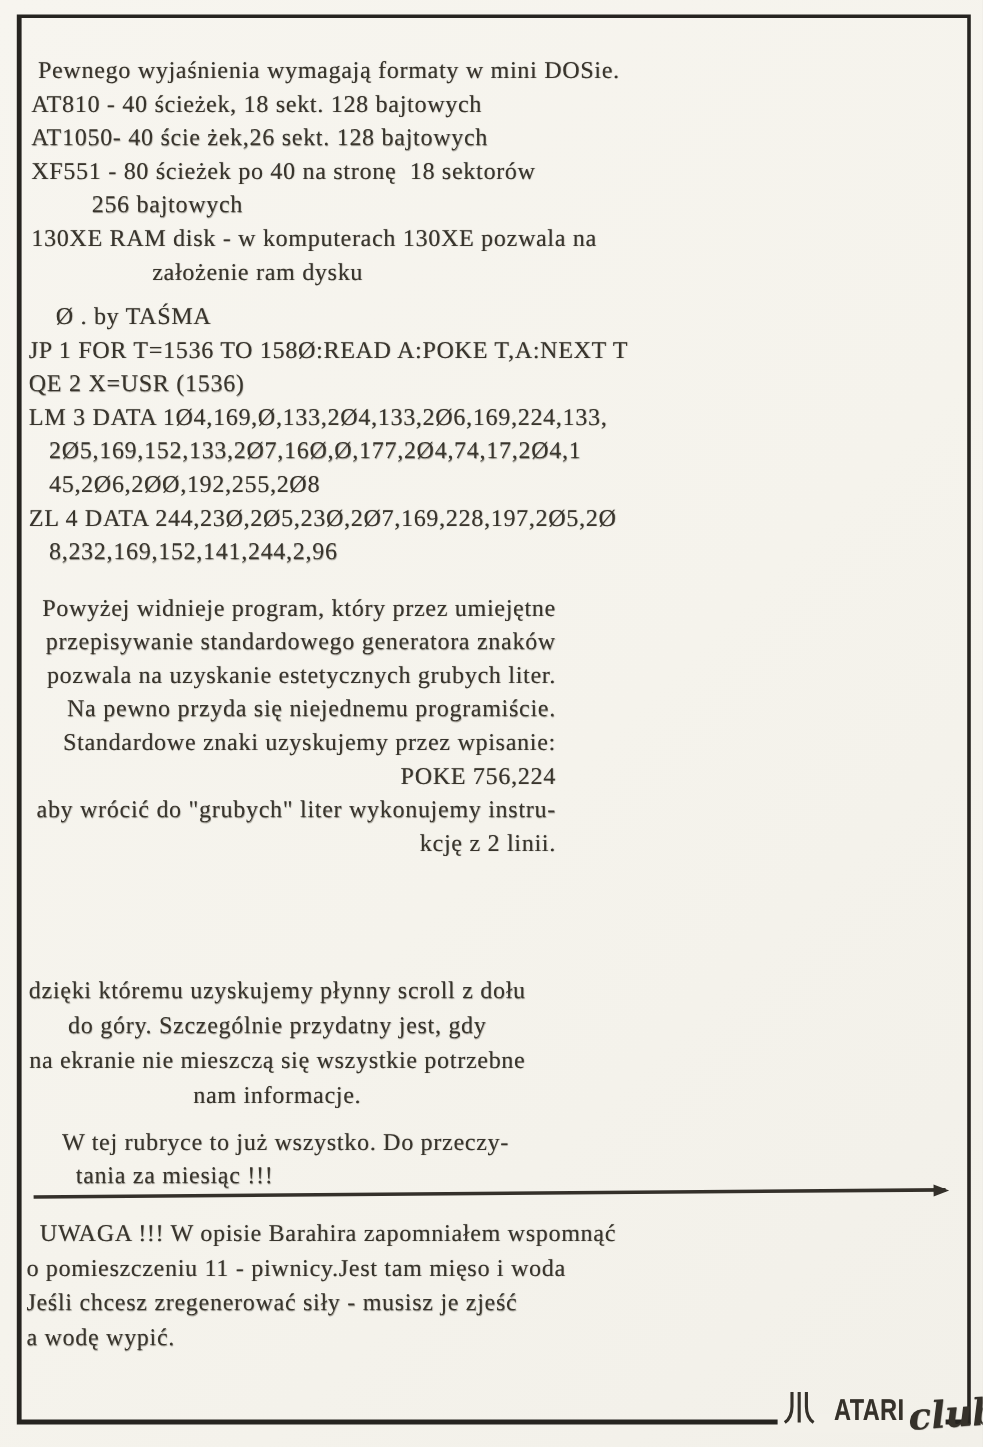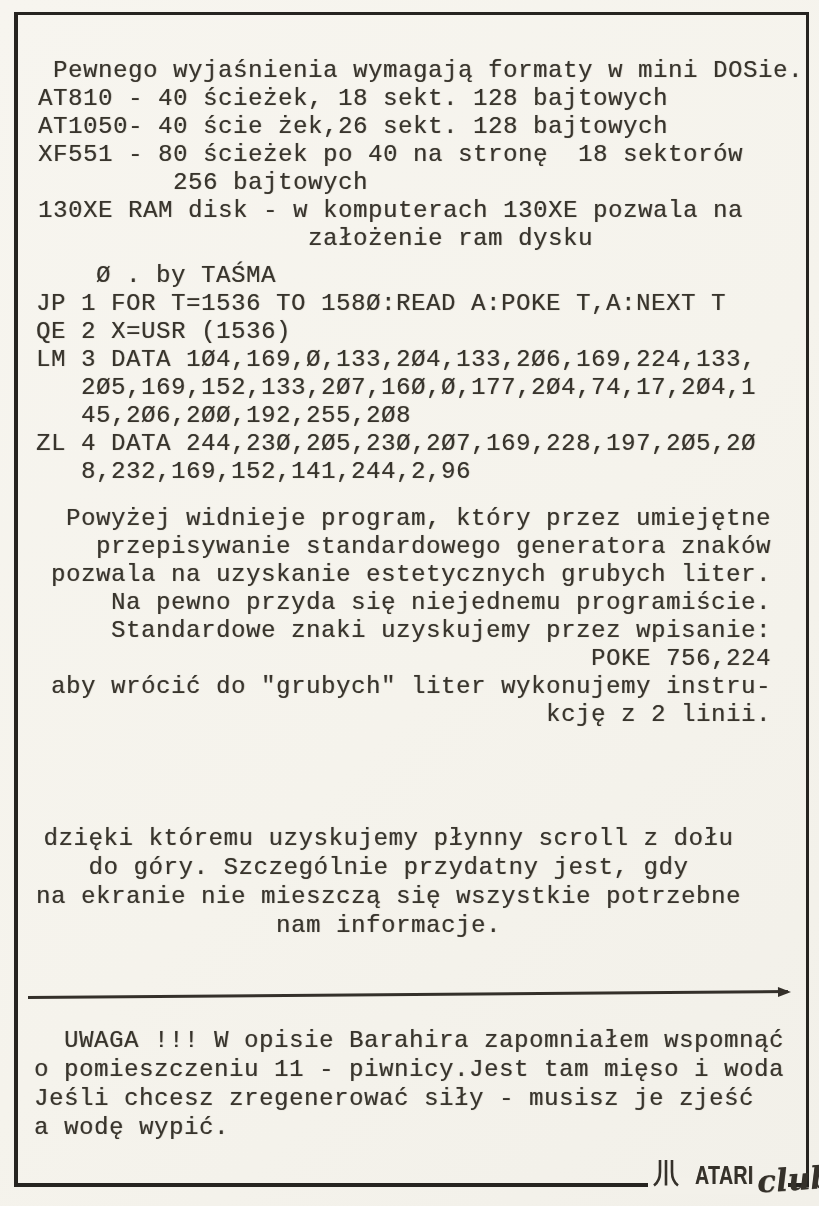--- a/index.html
+++ b/index.html
@@ -17,25 +17,25 @@
   }
   .frame{
     position:absolute;
     left:14px; top:12px; right:10px; bottom:19px;
     border:solid #262420;
     border-width:3px 3px 4px 4px;
     z-index:1;
   }
   .tw{
     position:absolute;
-    margin:12px;
+    margin:0;
     left:24px;
     white-space:pre;
-    font-family:Liberation Mono, monospace;
-    font-size:24px;
+    font-family:Liberation Serif, serif;
+    font-size:20px;
     letter-spacing:0.6px;
     line-height:28px;
     color:#38342c;
     text-shadow:0.4px 0.4px 0.8px rgba(56,52,44,0.55);
     z-index:2;
   }
   #blk-formats{top:45px; left:26px;}
   #blk-listing{top:250px;}
   #blk-explain{top:493px;text-align:right;}
   #blk-mini{top:722px;}
@@ -135,20 +135,22 @@
                 POKE 756,224
  aby wrócić do "grubych" liter wykonujemy instru-
  kcję z 2 linii.</pre>
 
 
   <pre class="tw" id="blk-scroll">dzięki któremu uzyskujemy płynny scroll z dołu
 do góry. Szczególnie przydatny jest, gdy
 na ekranie nie mieszczą się wszystkie potrzebne
 nam informacje.</pre>
 
+  <pre class="tw" id="blk-closing">     W tej rubryce to już wszystko. Do przeczy-
+       tania za miesiąc !!!</pre>
 
   <div class="separator">
     <div class="arrowhead"></div>
   </div>
 
   <pre class="tw" id="blk-uwaga">  UWAGA !!! W opisie Barahira zapomniałem wspomnąć
 o pomieszczeniu 11 - piwnicy.Jest tam mięso i woda
 Jeśli chcesz zregenerować siły - musisz je zjeść
 a wodę wypić.</pre>
 

